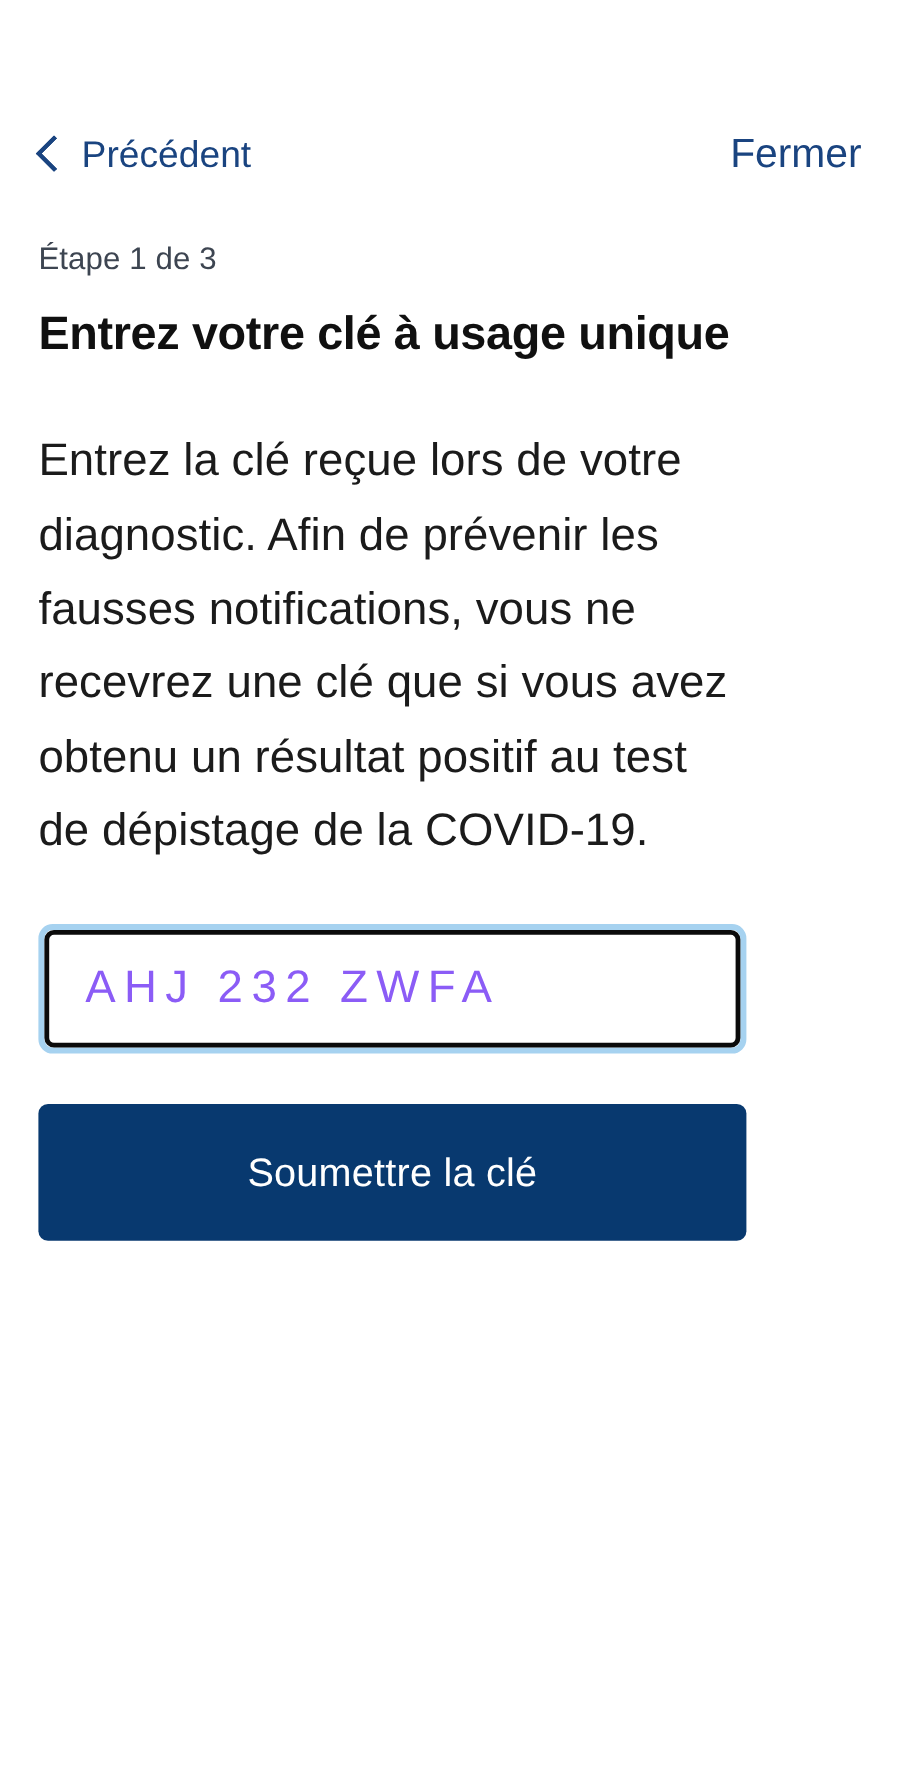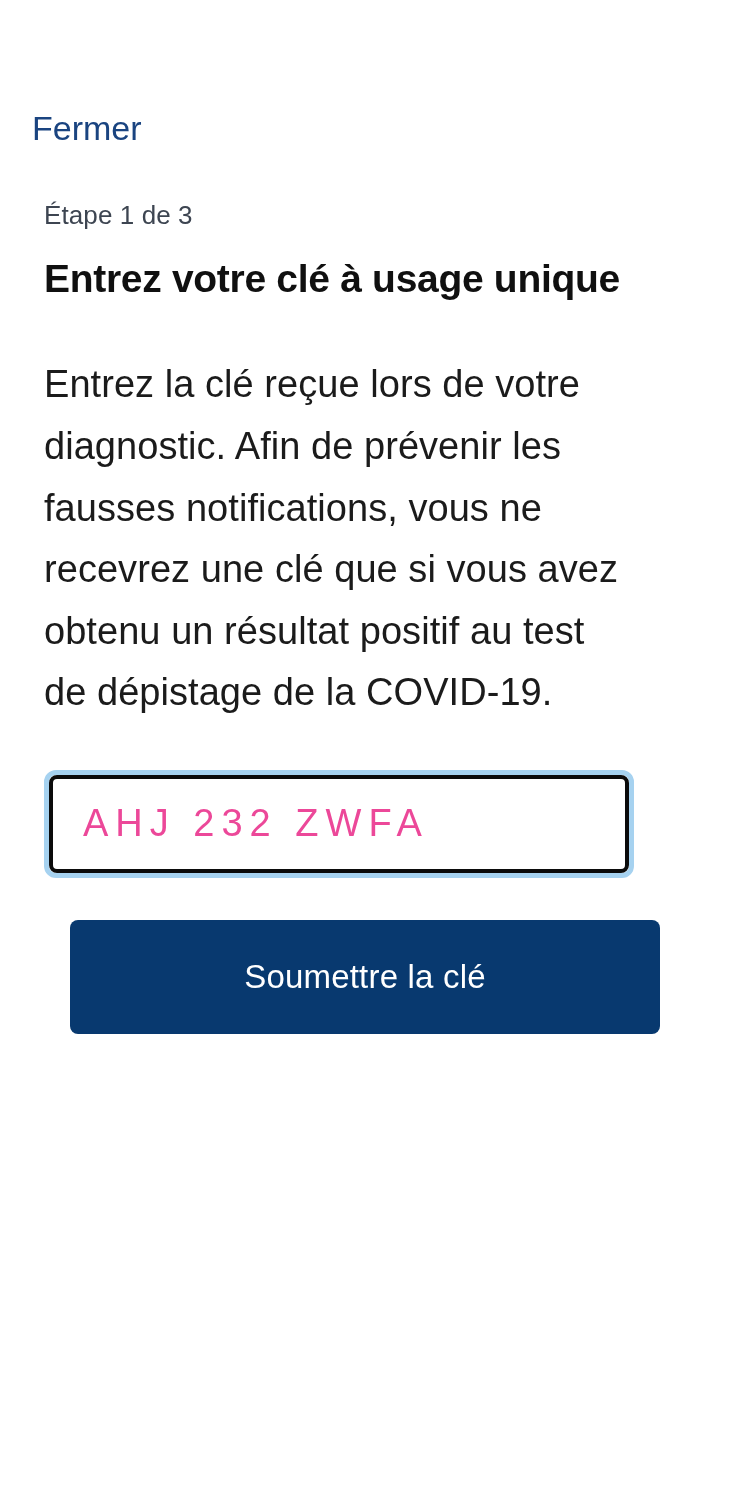--- a/index.html
+++ b/index.html
@@ -62,21 +62,21 @@
     font-size: 34px;
     line-height: 1;
     cursor: pointer;
     user-select: none;
   }
 
   
   .content {
     position: absolute;
     top: 200px;
-    left: 12px;
+    left: 0;
     width: 654px;
     padding: 0 32px;
     box-sizing: border-box;
   }
 
   .step-label {
     font-size: 26px;
     color: #3d4551;
     margin: 0 0 22px 0;
     letter-spacing: 0.1px;
@@ -112,21 +112,21 @@
   }
   .code-field {
     width: 100%;
     height: 100%;
     box-sizing: border-box;
     border: 4px solid #0b0b0b;
     border-radius: 8px;
     background: #ffffff;
     font-family: "Liberation Sans", sans-serif;
     font-size: 38px;
-    color: #ec4899;
+    color: #8b5cf6;
     letter-spacing: 7px;
     padding: 0 30px;
     outline: none;
     display: flex;
     align-items: center;
   }
   .code-field::placeholder { color: #8b8f96; }
 
   
   .submit-button {
@@ -136,29 +136,32 @@
     color: #ffffff;
     border: none;
     border-radius: 8px;
     font-family: "Liberation Sans", sans-serif;
     font-size: 33px;
     letter-spacing: 0.2px;
     cursor: pointer;
     display: flex;
     align-items: center;
     justify-content: center;
-    margin-left: 26px;
   }
 </style>
 </head>
 <body>
 
 <div class="screen">
 
   <div class="navbar">
+    <div class="nav-back">
+      <span class="chevron-left"></span>
+      <span>Précédent</span>
+    </div>
     <div class="nav-close">Fermer</div>
   </div>
 
   <div class="content">
 
     <p class="step-label">Étape 1 de 3</p>
 
     <h1 class="page-title">Entrez votre clé à usage unique</h1>
 
     <p class="body-text">Entrez la clé reçue lors de votre diagnostic. Afin de prévenir les fausses notifications, vous ne recevrez une clé que si vous avez obtenu un résultat positif au test de dépistage de la COVID-19.</p>

